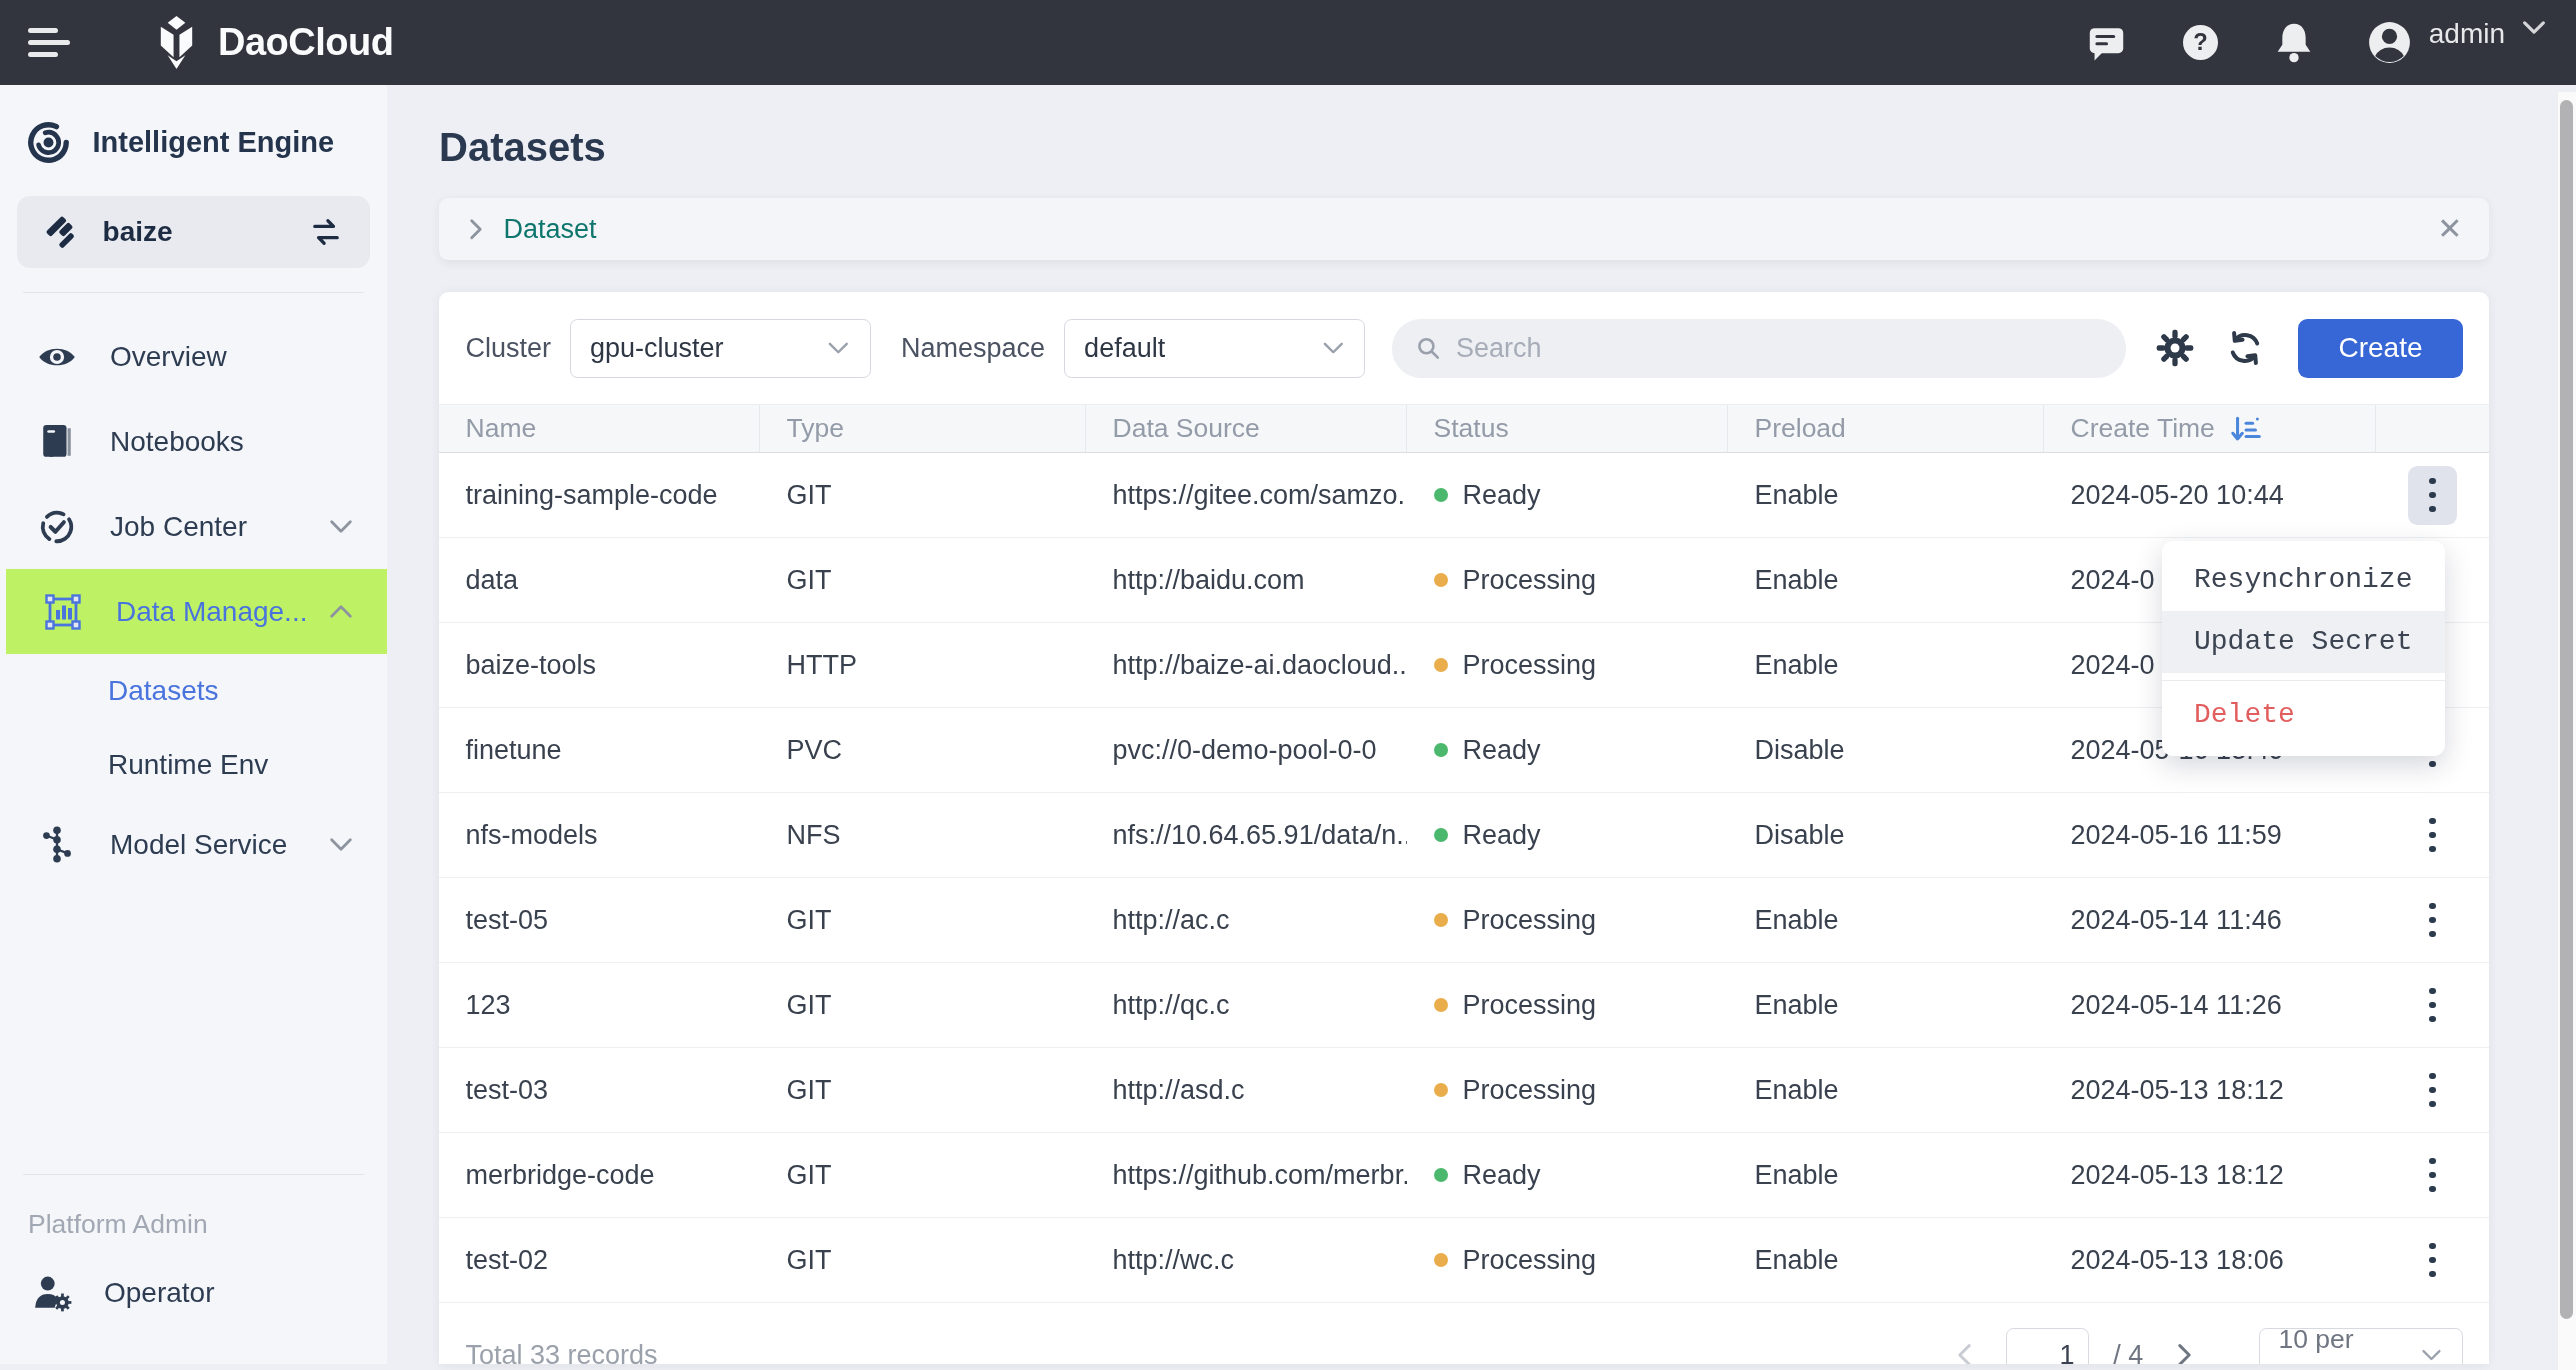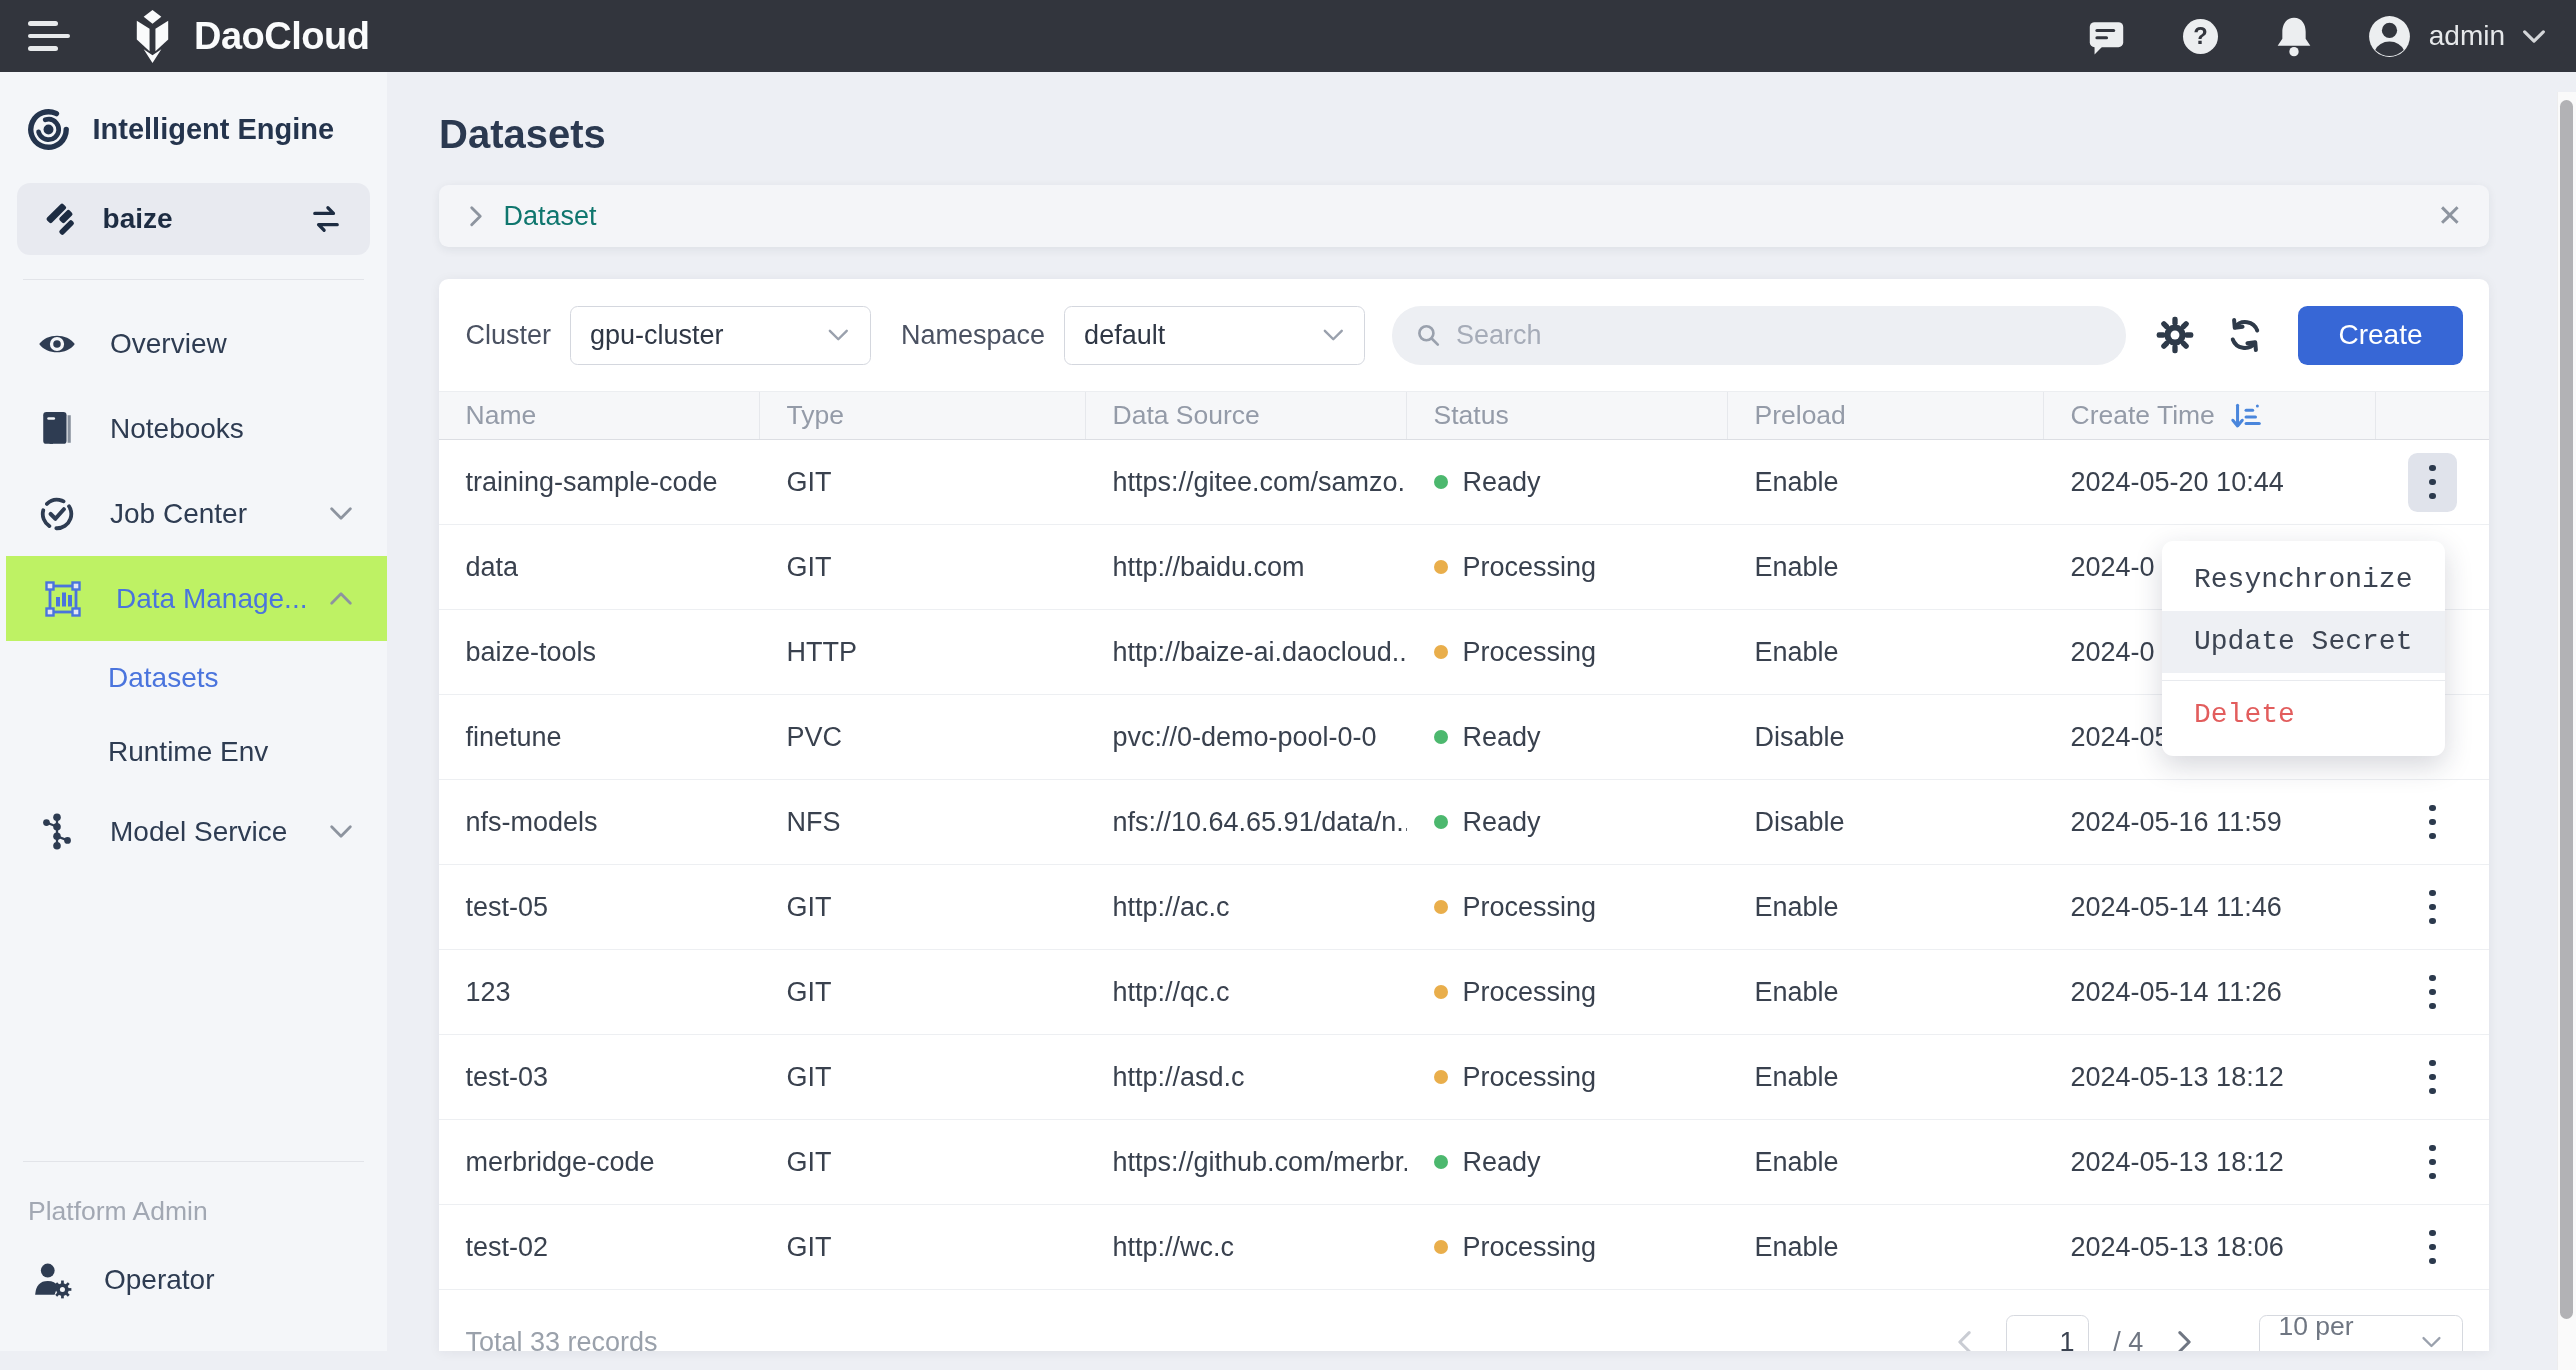--- a/index.html
+++ b/index.html
@@ -1,32 +1,32 @@
 <!DOCTYPE html>
 <html style="font-size:15px"><head>
 <meta charset="utf-8">
 <style>
   * { margin:0; padding:0; box-sizing:border-box; }
   html,body { width:2576px; height:1370px; overflow:hidden;
     font-family:"Liberation Sans", sans-serif; background:#edeff4; }
 
   
-  .topbar { height:72px; background:#32353d; display:flex; align-items:center;
-    padding:8px 28px; color:#eceef0; position:relative; z-index:60; }
+  .topbar { height:85px; background:#32353d; display:flex; align-items:center;
+    padding:8px 28px; color:#eceef0; position:relative; z-index:60;gap:24px; }
   .burger { width:45px; height:38px; display:flex; flex-direction:column;
     justify-content:center; gap:7.6px; cursor:pointer; }
   .burger i { display:block; height:4.7px; border-radius:2.8px; background:#e8eaec; }
   .burger i:nth-child(1){ width:30px; }
   .burger i:nth-child(2){ width:42px; }
   .burger i:nth-child(3){ width:30px; }
   .brand { display:flex; align-items:center; gap:17px; margin-left:55px; }
   .brand-name { font-size:38px; font-weight:bold; letter-spacing:-0.5px; color:#fafbfc; }
   .topbar-right { margin-left:auto; display:flex; align-items:center; gap:47px; }
   .tb-icon { width:47px; height:47px; display:flex; align-items:center; justify-content:center; cursor:pointer; }
-  .tb-user { display:flex; align-items:center; gap:15px; cursor:pointer; }
+  .tb-user { display:flex; align-items:flex-start; gap:15px; cursor:pointer; }
   .tb-user-name { font-size:28px; color:#e6e8ea; }
 
   
   .app { display:flex; height:1279px; }
 
   
   .sidebar { width:387px; background:#f4f6f9; display:flex; flex-direction:column;
     padding-bottom:32px; flex-shrink:0; }
   .product { display:flex; align-items:center; gap:23px; padding:36px 26.5px 28px 26.5px; }
   .product-name { font-size:29px; font-weight:bold; color:#24344d; }

